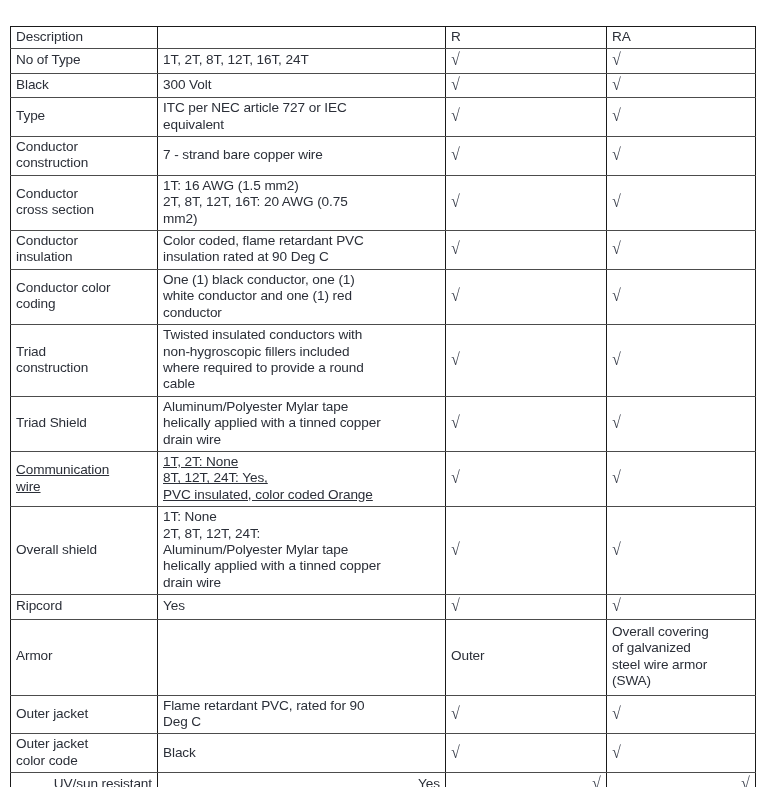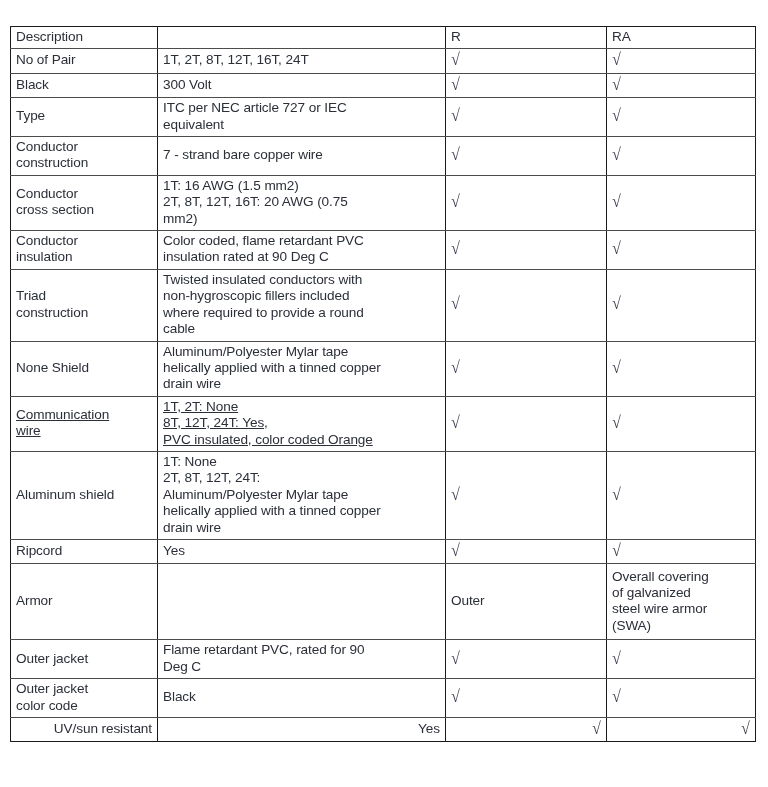--- a/index.html
+++ b/index.html
@@ -105,21 +105,21 @@
       <col class="c-ra">
     </colgroup>
     <tbody id="table-body">
       <tr>
         <td class="hdr-desc">Description</td>
         <td class="hdr-blank"></td>
         <td class="hdr-col">R</td>
         <td class="hdr-col">RA</td>
       </tr>
     <tr style="height: 16px;">
-          <td class="lbl nowrapline">No of Pair</td>
+          <td class="lbl nowrapline">No of Type</td>
           <td class="val">1T, 2T, 8T, 12T, 16T, 24T</td>
           <td class="mark"><span class="tick">√</span></td>
           <td class="mark"><span class="tick">√</span></td>
         </tr>
         <tr style="height: 16px;">
           <td class="lbl nowrapline">Black</td>
           <td class="val">300 Volt</td>
           <td class="mark"><span class="tick">√</span></td>
           <td class="mark"><span class="tick">√</span></td>
         </tr>
@@ -144,52 +144,61 @@
 2T, 8T, 12T, 16T: 20 AWG (0.75
 mm2)</td>
           <td class="mark"><span class="tick">√</span></td>
           <td class="mark"><span class="tick">√</span></td>
         </tr>
         <tr style="height: 32px;">
           <td class="lbl nowrapline">Conductor
 insulation</td>
           <td class="val">Color coded, flame retardant PVC
 insulation rated at 90 Deg C</td>
+          <td class="mark"><span class="tick">√</span></td>
+          <td class="mark"><span class="tick">√</span></td>
+        </tr>
+        <tr style="height: 46px;">
+          <td class="lbl nowrapline">Conductor color
+coding</td>
+          <td class="val">One (1) black conductor, one (1)
+white conductor and one (1) red
+conductor</td>
           <td class="mark"><span class="tick">√</span></td>
           <td class="mark"><span class="tick">√</span></td>
         </tr>
         <tr style="height: 62px;">
           <td class="lbl nowrapline">Triad
 construction</td>
           <td class="val">Twisted insulated conductors with
 non-hygroscopic fillers included
 where required to provide a round
 cable</td>
           <td class="mark"><span class="tick">√</span></td>
           <td class="mark"><span class="tick">√</span></td>
         </tr>
         <tr style="height: 48px;">
-          <td class="lbl nowrapline">None Shield</td>
+          <td class="lbl nowrapline">Triad Shield</td>
           <td class="val">Aluminum/Polyester Mylar tape
 helically applied with a tinned copper
 drain wire</td>
           <td class="mark"><span class="tick">√</span></td>
           <td class="mark"><span class="tick">√</span></td>
         </tr>
         <tr style="height: 46px; text-decoration: underline;">
           <td class="lbl nowrapline">Communication
 wire</td>
           <td class="val">1T, 2T: None
 8T, 12T, 24T: Yes,
 PVC insulated, color coded Orange</td>
           <td class="mark"><span class="tick">√</span></td>
           <td class="mark"><span class="tick">√</span></td>
         </tr>
         <tr style="height: 78px;">
-          <td class="lbl nowrapline">Aluminum shield</td>
+          <td class="lbl nowrapline">Overall shield</td>
           <td class="val">1T: None
 2T, 8T, 12T, 24T:
 Aluminum/Polyester Mylar tape
 helically applied with a tinned copper
 drain wire</td>
           <td class="mark"><span class="tick">√</span></td>
           <td class="mark"><span class="tick">√</span></td>
         </tr>
         <tr style="height: 16px;">
           <td class="lbl nowrapline">Ripcord</td>

